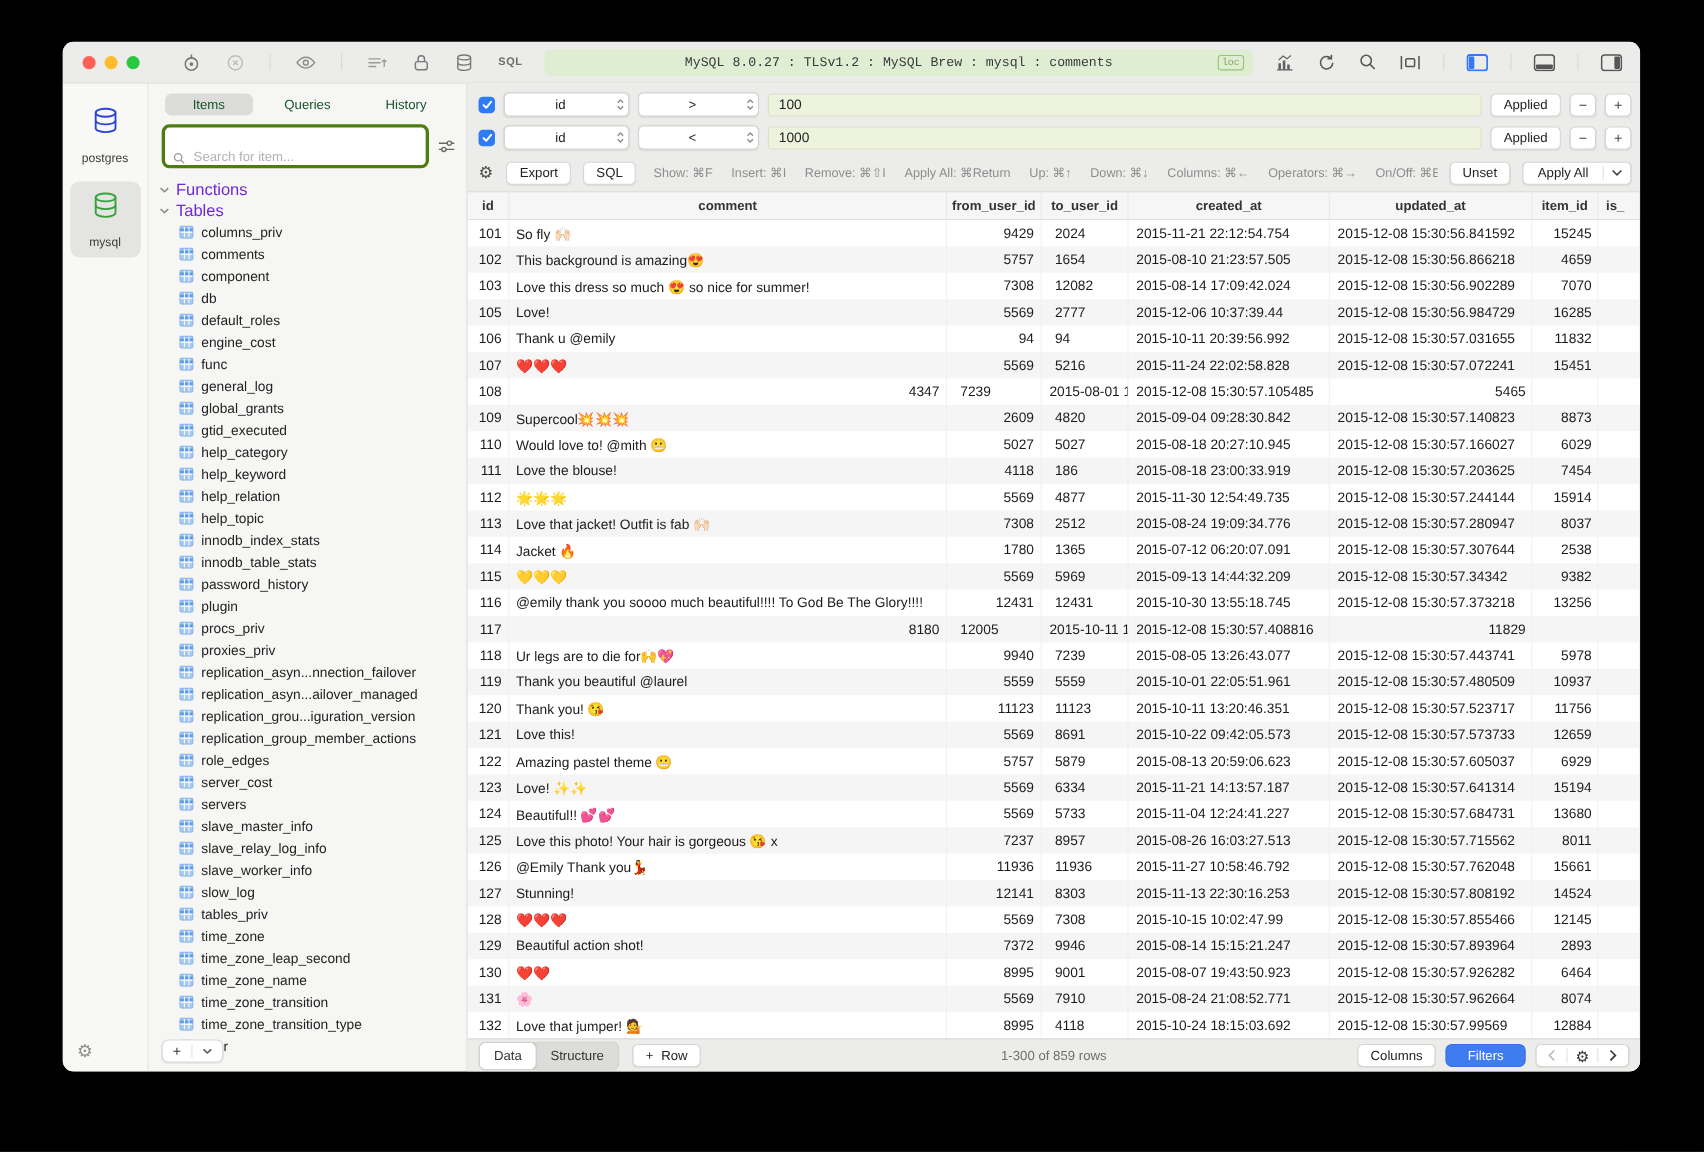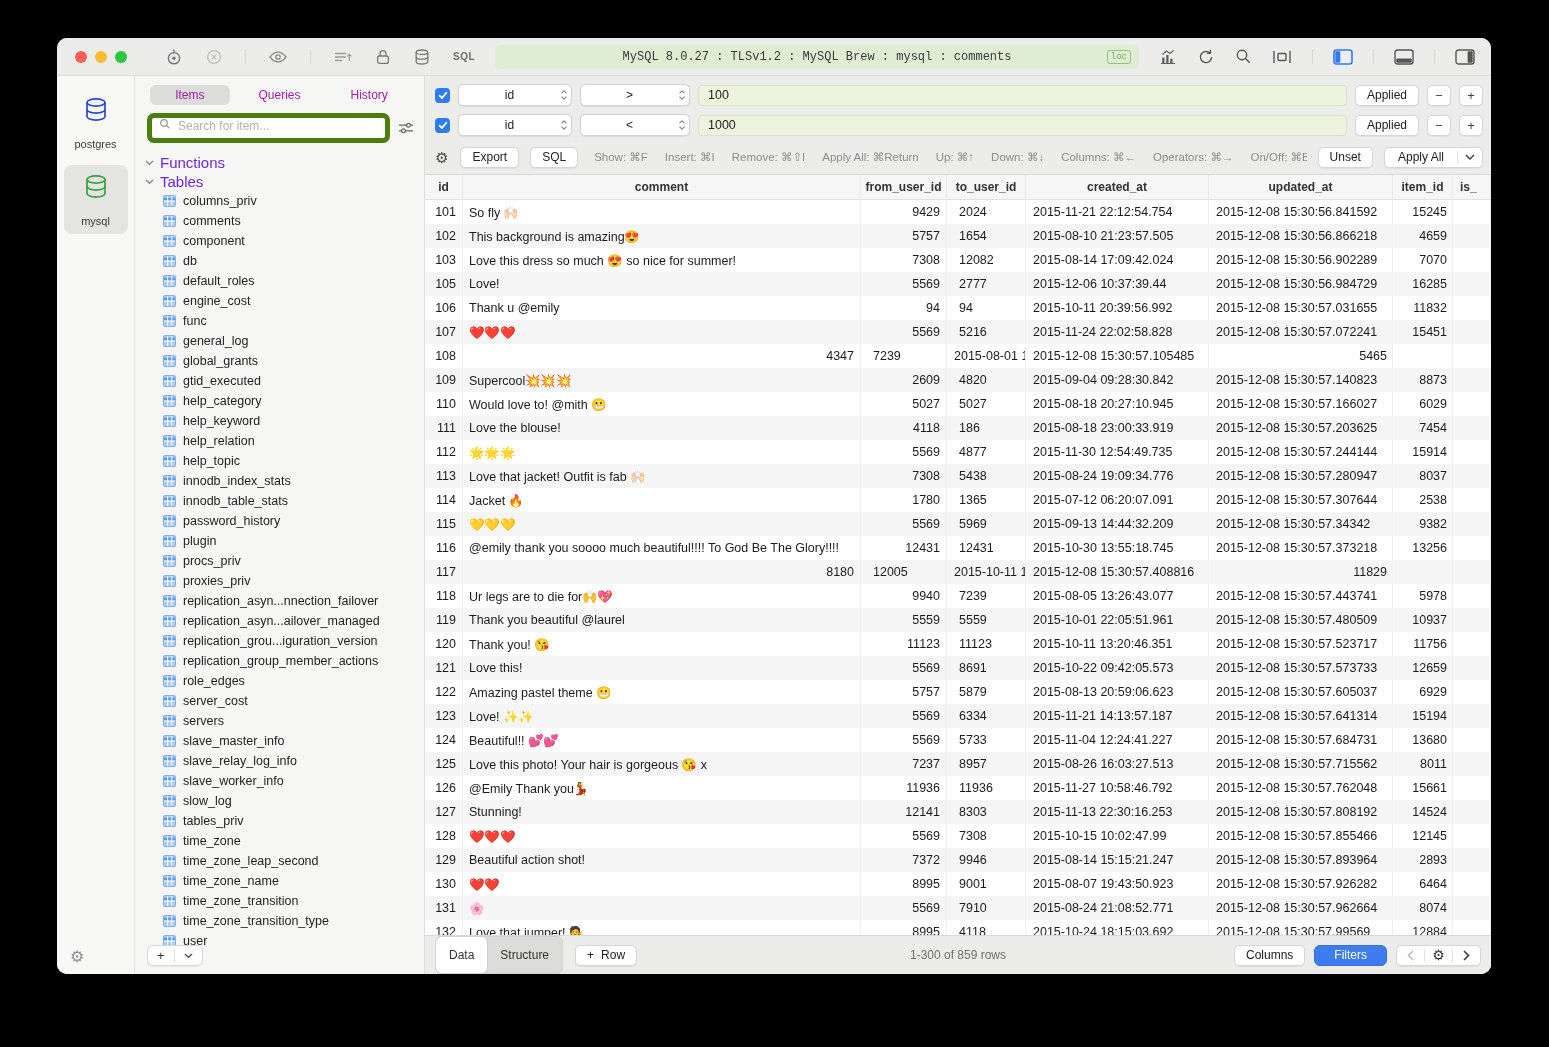--- a/index.html
+++ b/index.html
@@ -23,24 +23,24 @@
   .wbody{flex:1;display:flex;min-height:0;}
   
   .rail{flex:0 0 78px;background:#f8f8f6;border-right:1px solid #e1e1df;position:relative;padding-top:12px;}
   .conn{width:64px;margin:0 auto 8px;border-radius:8px;padding:9px 0 7px;display:flex;flex-direction:column;align-items:center;gap:15px;}
   .conn.selected{background:#e4e4e2;text-align:right;}
   .conn-label{font-size:11px;color:#3a3a3a;}
   .rail-gear{position:absolute;bottom:9px;left:13px;font-size:16px;color:#8f8f8f;line-height:16px;}
   
   .sidebar{flex:0 0 290px;background:#f6f6f4;border-right:1px solid #dddddb;display:flex;flex-direction:column;position:relative;min-height:0;}
   .tabs{display:flex;align-items:center;padding:9px 10px 8px;}
-  .tab{flex:1;text-align:center;font-size:12px;color:#a21caf;padding:3px 0;border-radius:6px;margin:0 5px;}
+  .tab{flex:1;text-align:center;font-size:12px;color:#14532d;padding:3px 0;border-radius:6px;margin:0 5px;}
   .tab.active{background:#dcdcda;}
   .search-row{display:flex;align-items:center;padding:0 10px 8px 12px;gap:8px;}
-  .search-box{flex:1;height:30px;background:#fff;border:5px solid #4d7c0f;border-radius:7px;display:flex;align-items:flex-start;padding:0 7px;gap:5px;}
+  .search-box{flex:1;height:40px;background:#fff;border:3px solid #4d7c0f;border-radius:7px;display:flex;align-items:flex-end;padding:0 7px;gap:5px;}
   .search-box input{border:none;outline:none;background:transparent;font-size:12px;color:#333;width:100%;font-family:inherit;}
   .search-box input::placeholder{color:#b2b2b0;}
   .tree{flex:1;overflow:hidden;padding-top:2px;}
   .group-row{display:flex;align-items:center;gap:6px;padding-left:10px;height:19px;font-size:15px;color:#6d28d9;}
   .t-item{display:flex;align-items:center;gap:7px;padding-left:28px;height:20px;font-size:12.5px;color:#222;white-space:nowrap;overflow:hidden;}
   .sb-bottom{position:absolute;bottom:8px;left:12px;}
   .split-btn{display:inline-flex;height:21px;background:#fff;border:1px solid #d8d8d6;border-radius:6px;align-items:center;box-shadow:0 .5px 1px rgba(0,0,0,.06);}
   .split-seg{padding:0 9px;font-size:13px;color:#333;display:flex;align-items:center;height:100%;}
   .split-div{width:1px;height:13px;background:#e2e2e0;}
   
@@ -74,21 +74,21 @@
   .trow{height:24px;font-size:12.5px;color:#1b1b1b;}
   .trow:nth-child(even){background:#f5f5f5;}
   .td{display:flex;align-items:center;border-right:1px solid #f0f0ee;overflow:hidden;white-space:nowrap;height:24px;}
   .td.num{justify-content:flex-end;padding-right:6px;}
   .td.lpad{padding-left:6px;}
   .td.toid{padding-left:12px;}
   .td.date{padding-left:7px;}
   .td.item{justify-content:flex-end;padding-right:5px;}
   
   .statusbar{flex:0 0 30px;background:#ececea;border-top:1px solid #d8d8d6;display:flex;align-items:center;padding:0 10px;position:relative;}
-  .segctl{display:inline-flex;height:38px;border-radius:6px;background:#dcdcda;border:1px solid #d2d2d0;align-items:stretch;overflow:hidden;margin-right:12px;}
+  .segctl{display:inline-flex;height:26px;border-radius:6px;background:#dcdcda;border:1px solid #d2d2d0;align-items:stretch;overflow:hidden;margin-right:12px;}
   .seg{padding:0 13px;display:flex;align-items:center;font-size:12px;color:#333;}
   .seg.on{background:#fff;border-radius:5px;box-shadow:0 0 2px rgba(0,0,0,.2);}
   .addrow{gap:7px;display:inline-flex;}
   .range{position:absolute;left:50%;transform:translateX(-50%);color:#6f6f6f;font-size:12px;}
   .sb-right{margin-left:auto;display:flex;align-items:center;gap:9px;}
   .filters-btn{background:#3e7cf0;border:1px solid #376fdd;color:#fff;border-radius:6px;height:21px;
     display:inline-flex;align-items:center;padding:0 19px;font-size:12px;}
   .navgrp{padding:0;}
   .nav-seg{width:27px;height:100%;display:flex;align-items:center;justify-content:center;}
   .nav-div{width:1px;height:13px;background:#e2e2e0;}
@@ -956,21 +956,21 @@
             <span class="td date">2015-11-30 12:54:49.735</span>
             <span class="td date">2015-12-08 15:30:57.244144</span>
             <span class="td item">15914</span>
             <span class="td"></span>
           </div>
 
           <div class="trow cols">
             <span class="td num">113</span>
             <span class="td lpad">Love that jacket! Outfit is fab 🙌🏻</span>
             <span class="td num">7308</span>
-            <span class="td toid">5438</span>
+            <span class="td toid">2512</span>
             <span class="td date">2015-08-24 19:09:34.776</span>
             <span class="td date">2015-12-08 15:30:57.280947</span>
             <span class="td item">8037</span>
             <span class="td"></span>
           </div>
 
           <div class="trow cols">
             <span class="td num">114</span>
             <span class="td lpad">Jacket 🔥</span>
             <span class="td num">1780</span>

